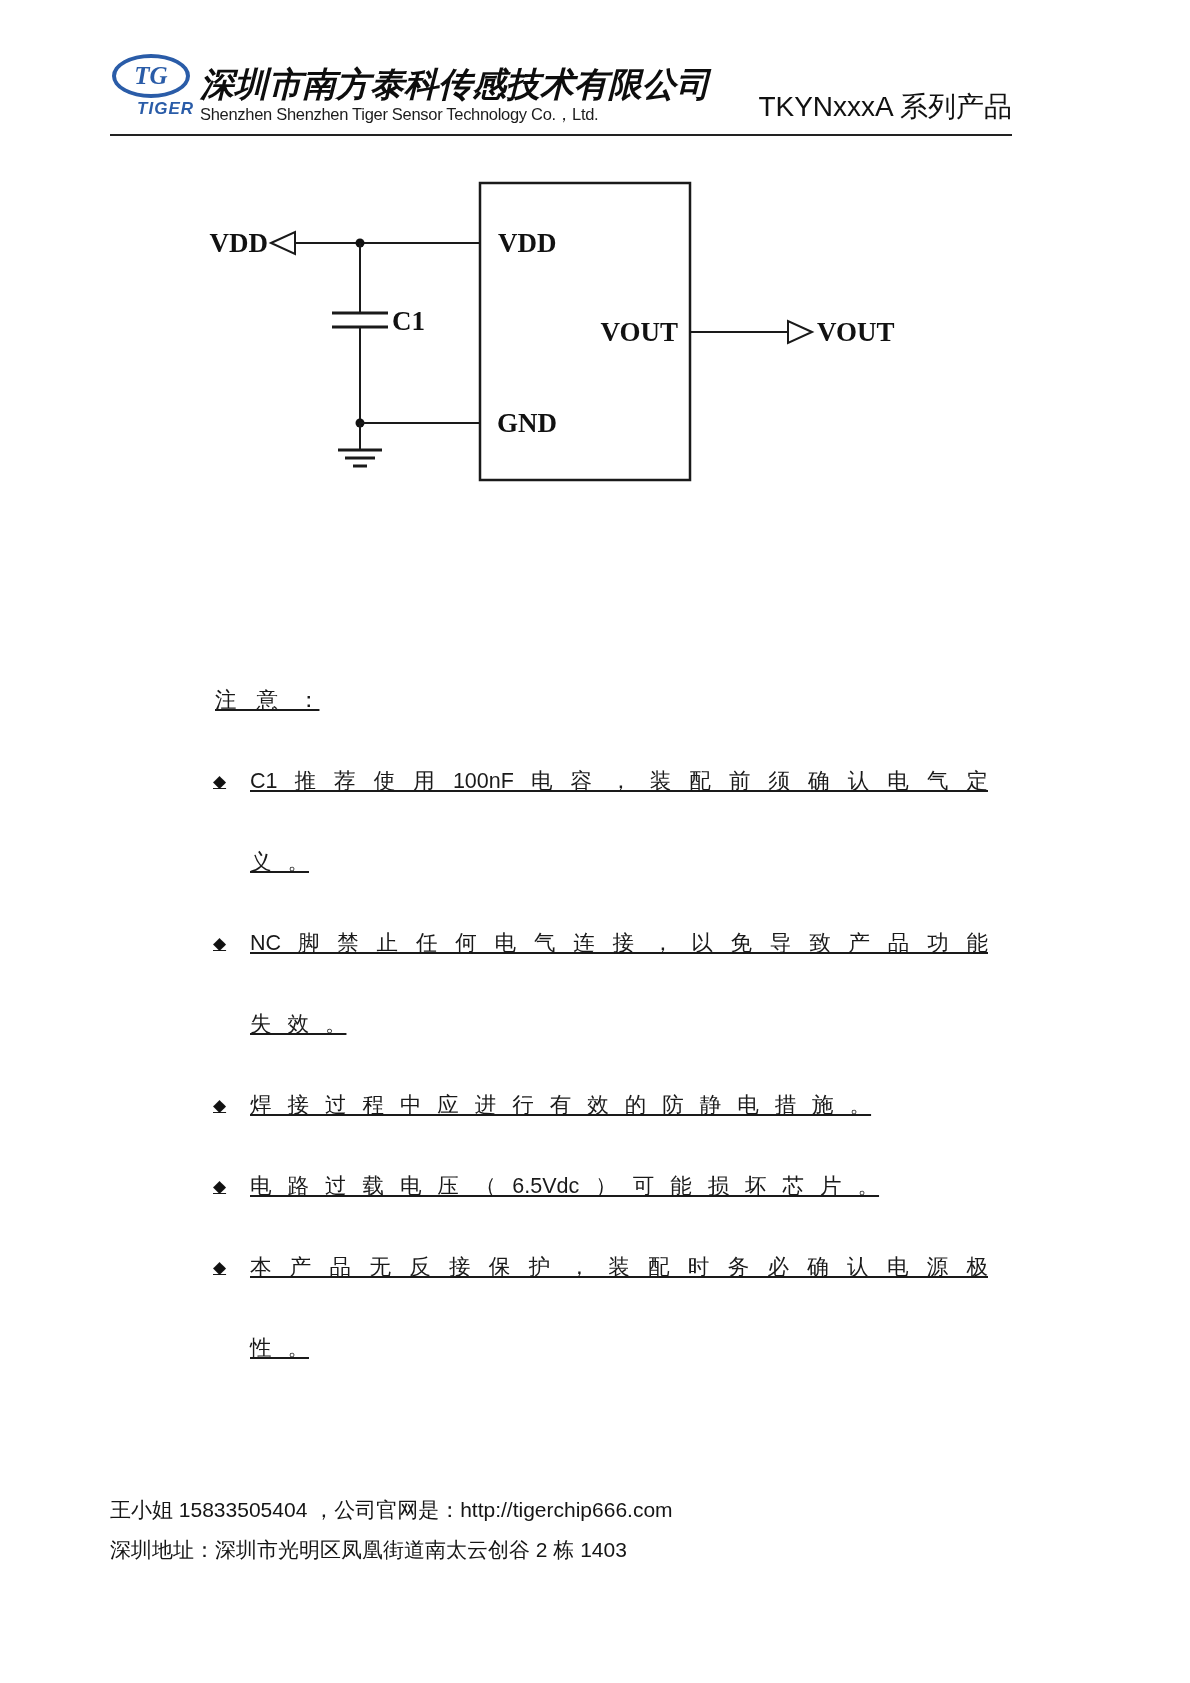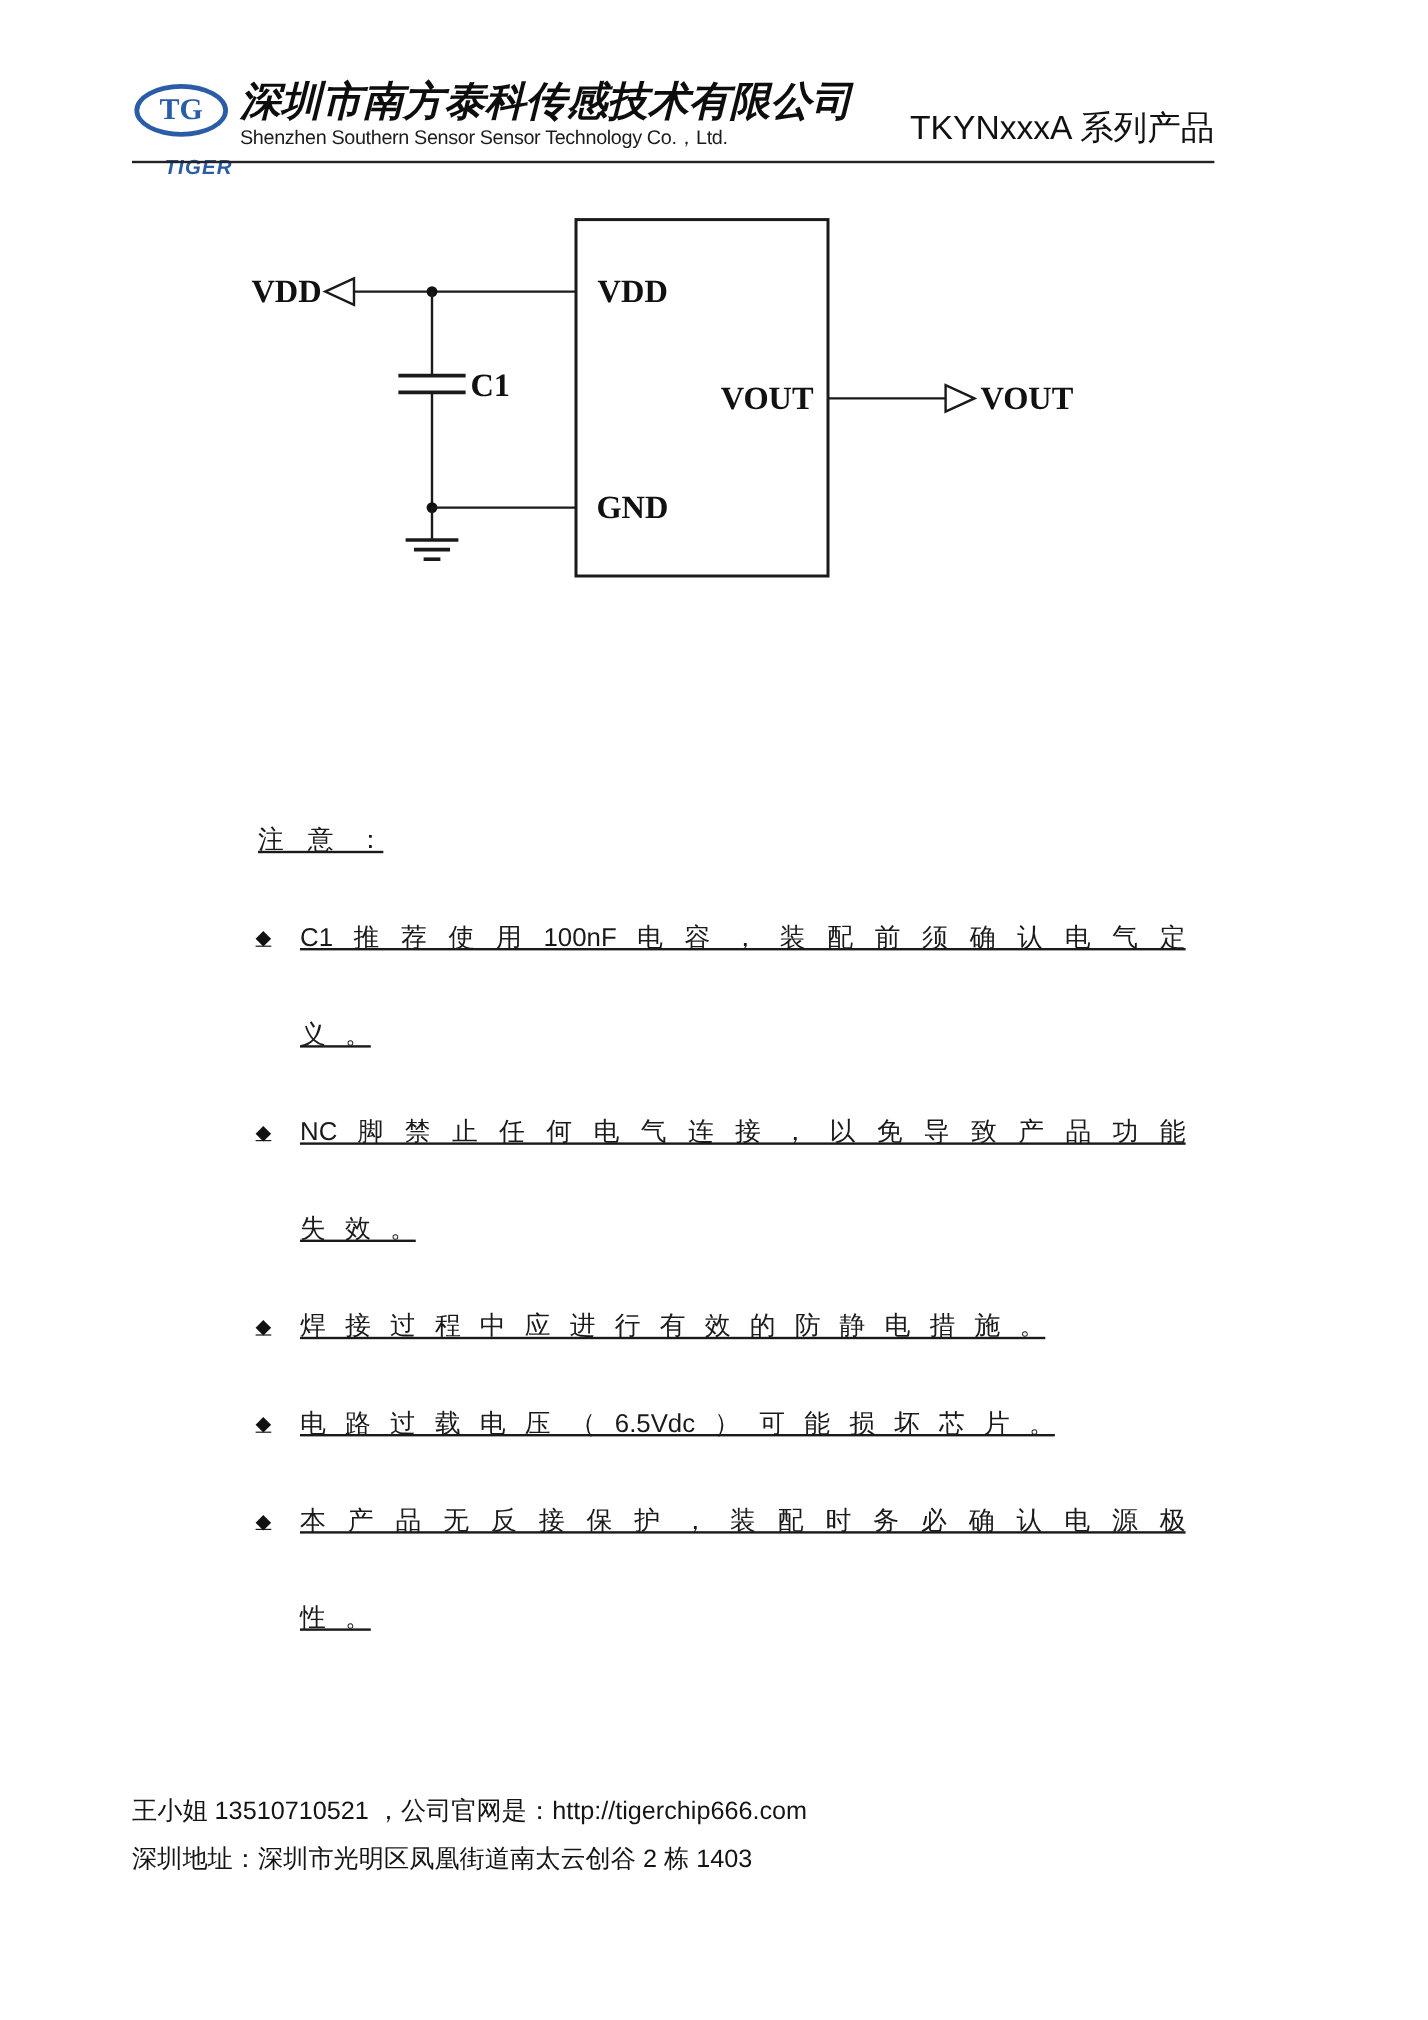--- a/index.html
+++ b/index.html
@@ -2,23 +2,23 @@
 <html><head>
 <meta charset="utf-8">
 <style>
   * { box-sizing: border-box; }
   html, body { margin: 0; padding: 0; background: #ffffff; }
   body { width: 1190px; height: 1683px; font-family: "Liberation Sans", sans-serif; color: #1a1a1a; }
   .page { position: relative; width: 1190px; height: 1683px; background: #ffffff; overflow: hidden; }
 
   
   .logo { position: absolute; left: 108px; top: 54px; width: 86px; text-align: center; }
-  .logo-mark { width: 78px; height: 44px; margin: 16px auto; border: 4px solid #2a5ca8;
+  .logo-mark { width: 78px; height: 44px; margin: 0 auto; border: 4px solid #2a5ca8;
                border-radius: 50%; display: flex; align-items: center; justify-content: center;
-               font-family: "Liberation Serif", serif; font-weight: 700;
+               font-family: "Liberation Serif", serif; font-style: italic; font-weight: 700;
                font-size: 25px; color: #2a5ca8; }
   .logo-brand { margin-top: 1px; font-style: italic; font-weight: 700; font-size: 17px;
                 letter-spacing: 1px; color: #2a5ca8; text-align: right; }
   .company-cn { position: absolute; left: 200px; top: 62px; font-size: 34px; font-weight: 700; color: #0d0d0d; font-style: italic; }
   .company-en { position: absolute; left: 200px; top: 104px; font-size: 16.5px; color: #1c1c1c; letter-spacing: -0.3px; }
   .product-series { position: absolute; right: 178px; top: 88px; font-size: 28px; color: #111111; }
   .header-rule { position: absolute; left: 110px; top: 134px; width: 902px; height: 2px; background: #222222; }
 
   
   .diagram { position: absolute; left: 150px; top: 165px; width: 800px; height: 340px; }
@@ -43,21 +43,21 @@
 </head>
 <body>
 
 <div class="page">
 
   <div class="logo">
     <div class="logo-mark">TG</div>
     <div class="logo-brand">TIGER</div>
   </div>
   <div class="company-cn">深圳市南方泰科传感技术有限公司</div>
-  <div class="company-en">Shenzhen Southern Sensor Sensor Technology Co.，Ltd.</div>
+  <div class="company-en">Shenzhen Shenzhen Tiger Sensor Technology Co.，Ltd.</div>
   <div class="product-series">TKYNxxxA 系列产品</div>
   <div class="header-rule"></div>
 
   <svg class="diagram" viewBox="0 0 800 340" xmlns="http://www.w3.org/2000/svg">
 
     <rect x="330" y="18" width="210" height="297" fill="#ffffff" stroke="#1a1a1a" stroke-width="2.5"></rect>
 
     <polygon class="openArrow" points="121,78 145,67 145,89"></polygon>
     <line class="wire" x1="145" y1="78" x2="330" y2="78"></line>
     <circle class="dot" cx="210" cy="78" r="4.5"></circle>
@@ -125,18 +125,18 @@
       <span class="note-text full">本 产 品 无 反 接 保 护 ， 装 配 时 务 必 确 认 电 源 极</span>
     </div>
     <div class="note-row">
       <span class="bullet"></span>
       <span class="note-text">性 。</span>
     </div>
   </div>
 
   <div class="footer">
     <div>
-      <span>王小姐 13510710521 ，公司官网是：</span><span class="url">http://tigerchip666.com</span>
+      <span>王小姐 15833505404 ，公司官网是：</span><span class="url">http://tigerchip666.com</span>
     </div>
     <div>深圳地址：深圳市光明区凤凰街道南太云创谷 2 栋 1403</div>
   </div>
 
 </div>
 
 </body></html>

